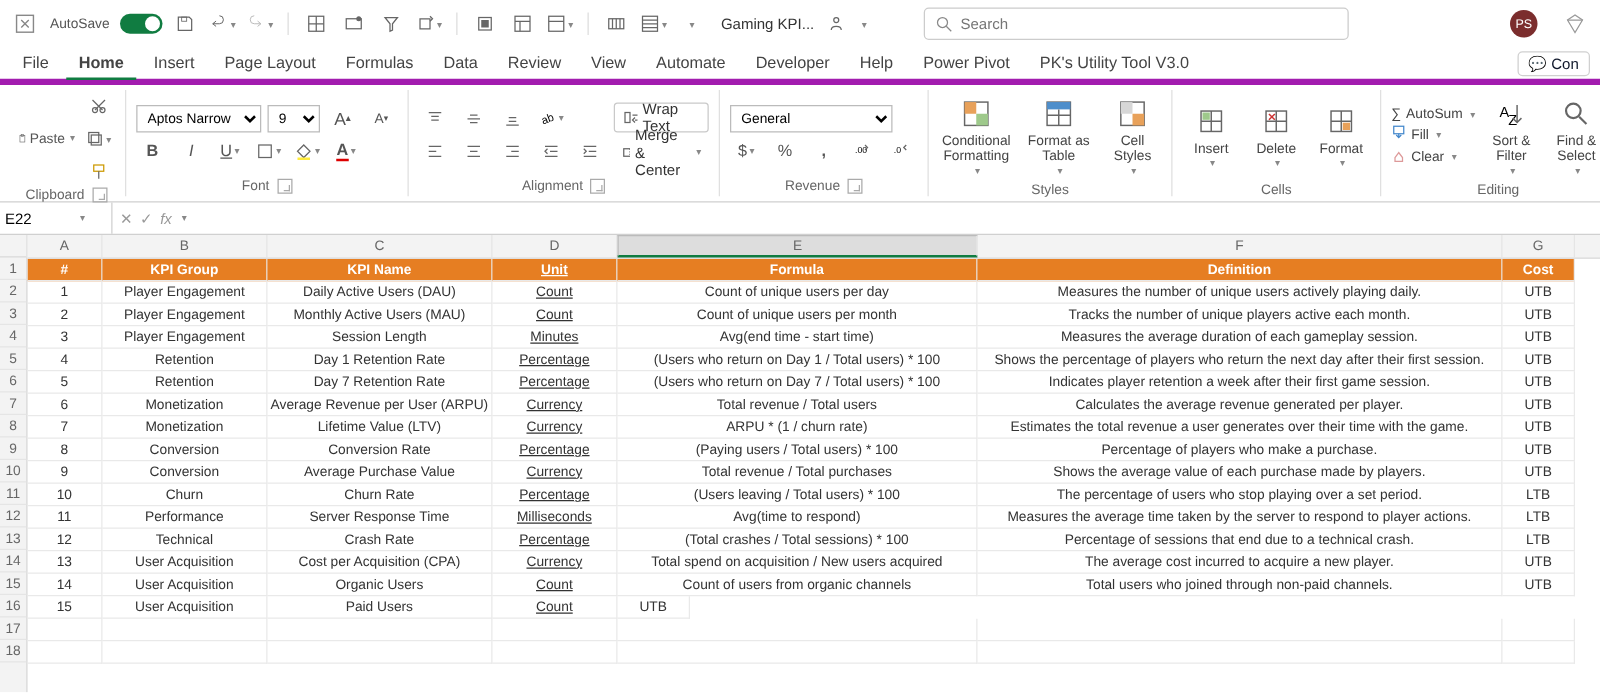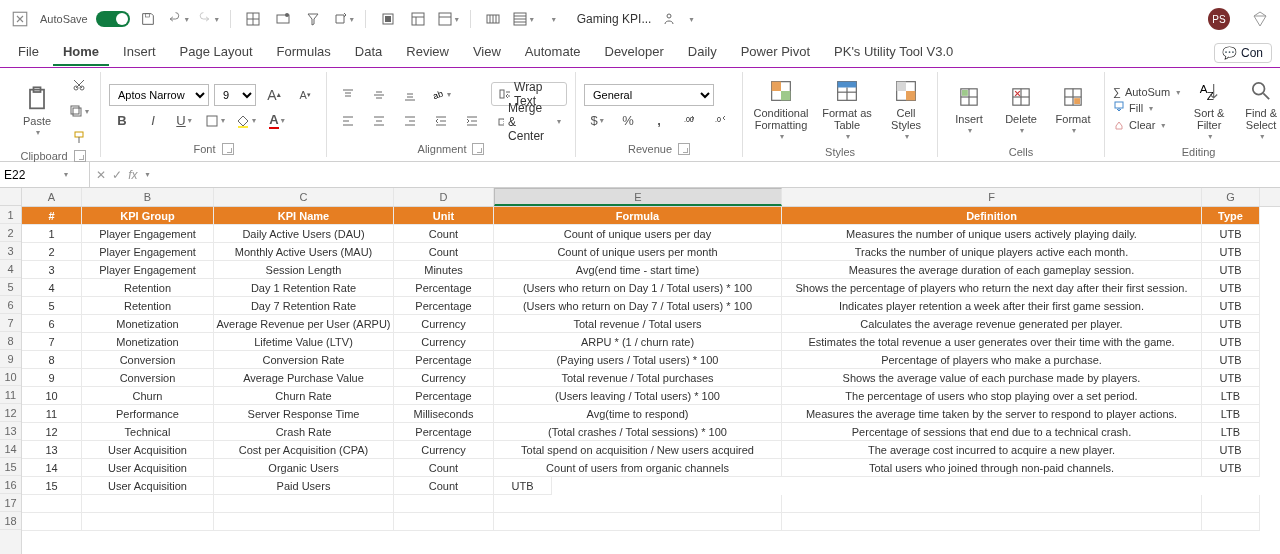--- a/index.html
+++ b/index.html
@@ -14,32 +14,32 @@
   .vsep { width: 1px; height: 18px; background: #ddd; margin: 0 4px; }
   .doc-title { font-size: 12px; color: #333; margin-left: 6px; }
   .doc-mod { color: #555; font-size: 11px; margin-left: 4px; }
   .search { flex: 0 0 340px; margin-left: 40px; }
   .search-box { display: flex; align-items: center; border: 1px solid #ccc; border-radius: 4px; padding: 3px 8px; gap: 6px; background: #fff; width: 100%; height: 26px; }
   .search-box input { border: none; outline: none; flex: 1; font-size: 12px; color: #666; }
   .avatar { width: 22px; height: 22px; border-radius: 50%; background: #7b2d2d; color: #fff; display: flex; align-items: center; justify-content: center; font-size: 10px; margin-left: auto; }
   .diamond { margin-left: 12px; color: #888; }
 
   
-  .ribbon-tabs { display: flex; align-items: center; height: 30px; border-bottom: 1px solid #a21caf; padding: 0 8px; gap: 4px; }
+  .ribbon-tabs { display: flex; align-items: center; height: 30px; border-bottom: 5px solid #a21caf; padding: 0 8px; gap: 4px; }
   .ribbon-tab { padding: 5px 10px; font-size: 13px; color: #444; cursor: pointer; border-bottom: 2px solid transparent; }
   .ribbon-tab.active { border-bottom: 2px solid #107c41; font-weight: 600; }
   .ribbon-right { margin-left: auto; display:flex; gap:6px; }
   .ribbon-right .pill { border: 1px solid #d0d0d0; border-radius: 4px; padding: 2px 8px; font-size: 12px; color:#0f172a; }
 
   
   .ribbon { display:flex; height: 94px; border-bottom: 1px solid #d0d0d0; padding: 4px 6px; }
   .group { display:flex; flex-direction: column; border-right: 1px solid #e0e0e0; padding: 2px 8px; }
   .group-body { flex:1; display:flex; align-items:center; gap:6px; }
   .group-label { font-size: 11px; color: #666; text-align:center; padding-top:2px; display:flex; align-items:center; justify-content:center; gap:6px; }
-  .grp-icon-big { display:flex; flex-direction:column; align-items:center; justify-content:center; width:46px; height:60px; color:#555; font-size:11px; gap:2px; cursor:pointer; text-align:right; line-height:1.1;}
+  .grp-icon-big { display:flex; flex-direction:row; align-items:center; justify-content:center; width:46px; height:60px; color:#555; font-size:11px; gap:2px; cursor:pointer; text-align:right; line-height:1.1;}
   .grp-icon-big svg { width: 28px; height:28px; }
   .vcol { display:flex; flex-direction:column; gap:4px; }
   .hrow { display:flex; gap:5px; align-items:center; }
   .ib { width:26px; height:22px; display:inline-flex; align-items:center; justify-content:center; color:#555; cursor:pointer; border:1px solid transparent; border-radius:3px; font-size:13px;}
   .sel { border:1px solid #bbb; height:22px; font-size:11px; padding: 0 4px; background:#fff; }
   .font-sel { width:100px; }
   .size-sel { width:42px; }
   .big-btn { display:flex; flex-direction:column; align-items:center; justify-content:center; width:60px; height:70px; font-size:11px; color:#444; cursor:pointer; gap:2px; text-align:center; line-height:1.1;}
   .big-btn svg { width:28px; height:28px; }
   .wrap-btn { border:1px solid #c9c9c9; border-radius:3px; padding: 2px 6px; display:flex; align-items:center; gap:4px; height:24px; font-size:12px;}
@@ -62,21 +62,21 @@
   .corner { height:18px; border-bottom:1px solid #d9d9d9; background:#f3f3f3;}
   .rh { height:18px; display:flex; align-items:center; justify-content:center; font-size:11px; color:#666; border-bottom:1px solid #e5e5e5; }
   .grid { flex:1; overflow:hidden; }
   .colhdrs { display:flex; background:#f3f3f3; border-bottom:1px solid #d9d9d9; position:relative;}
   .ch { height:18px; display:flex; align-items:center; justify-content:center; border-right:1px solid #e5e5e5; font-size:11px; color:#666; }
   .ch.sel { background:#ddd; border-bottom:2px solid #107c41; }
   .rows { }
   .row { display:flex; height:18px; }
   .cell { border-right:1px solid #e9e9e9; border-bottom:1px solid #e9e9e9; display:flex; align-items:center; justify-content:center; font-size:11px; color:#333; overflow:hidden; white-space:nowrap; padding:0 4px;}
   .hdr-row .cell { background:#e67e22; color:#fff; font-weight:600; }
-  .cellA { width:60px;} .cellB { width:132px;} .cellC { width:180px;} .cellD { width:100px;}
+  .cellA { width:60px;} .cellB { width:132px;} .cellC { width:180px;} .cellD { width:100px;text-decoration:underline;}
   .cellE { width:288px;} .cellF { width:420px;} .cellG { width:58px;}
   .chA{width:60px}.chB{width:132px}.chC{width:180px}.chD{width:100px}.chE{width:288px}.chF{width:420px}.chG{width:58px}
   .chE.sel{ }
   .caret { font-size:8px; color:#888; margin-left:2px;}
 </style>
 </head>
 <body>
 
 <div class="titlebar">
   <span class="icon-btn">
@@ -178,20 +178,29 @@
 
   <span class="doc-title">Gaming KPI...</span>
   <span class="icon-btn">
       <svg width="14" height="14">
         <circle cx="7" cy="4" r="2" fill="none" stroke="#666"></circle>
         <path d="M3 12c0-2 2-3 4-3s4 1 4 3" fill="none" stroke="#666"></path>
       </svg>
     </span>
   <span class="caret">▾</span>
 
+  <div class="search">
+    <div class="search-box">
+      <svg width="14" height="14">
+          <circle cx="6" cy="6" r="4" fill="none" stroke="#888"></circle>
+          <line x1="9" y1="9" x2="13" y2="13" stroke="#888"></line>
+        </svg>
+      <input placeholder="Search" style="">
+    </div>
+  </div>
 
   <div class="avatar">PS</div>
   <span class="icon-btn diamond">
       <svg width="18" height="18">
         <path d="M3 6l6-4 6 4-6 10z" fill="none" stroke="#999"></path>
         <line x1="3" y1="6" x2="15" y2="6" stroke="#999"></line>
       </svg>
     </span>
 </div>
 
@@ -199,21 +208,21 @@
 <span class="ribbon-tab">File</span>
     <span class="ribbon-tab active">Home</span>
     <span class="ribbon-tab">Insert</span>
     <span class="ribbon-tab">Page Layout</span>
     <span class="ribbon-tab">Formulas</span>
     <span class="ribbon-tab">Data</span>
     <span class="ribbon-tab">Review</span>
     <span class="ribbon-tab">View</span>
     <span class="ribbon-tab">Automate</span>
     <span class="ribbon-tab">Developer</span>
-    <span class="ribbon-tab">Daily</span>
+    <span class="ribbon-tab">Help</span>
     <span class="ribbon-tab">Power Pivot</span>
     <span class="ribbon-tab">PK's Utility Tool V3.0</span>
     <div class="ribbon-right">
       <span class="pill">💬 Con</span>
     </div>
   </div>
 
 <div class="ribbon">
 
   <div class="group">
@@ -601,21 +610,21 @@
         <div class="ch chG">G</div>
       </div>
     <div class="rows" id="rows">
         <div class="row hdr-row">
           <div class="cell cellA">#</div>
           <div class="cell cellB">KPI Group</div>
           <div class="cell cellC">KPI Name</div>
           <div class="cell cellD">Unit</div>
           <div class="cell cellE">Formula</div>
           <div class="cell cellF">Definition</div>
-          <div class="cell cellG">Type</div>
+          <div class="cell cellG">Cost</div>
         </div>
         <div class="row">
           <div class="cell cellA">1</div>
           <div class="cell cellB">Player Engagement</div>
           <div class="cell cellC">Daily Active Users (DAU)</div>
           <div class="cell cellD">Count</div>
           <div class="cell cellE">Count of unique users per day</div>
           <div class="cell cellF">Measures the number of unique users actively playing daily.</div>
           <div class="cell cellG">UTB</div>
         </div>

